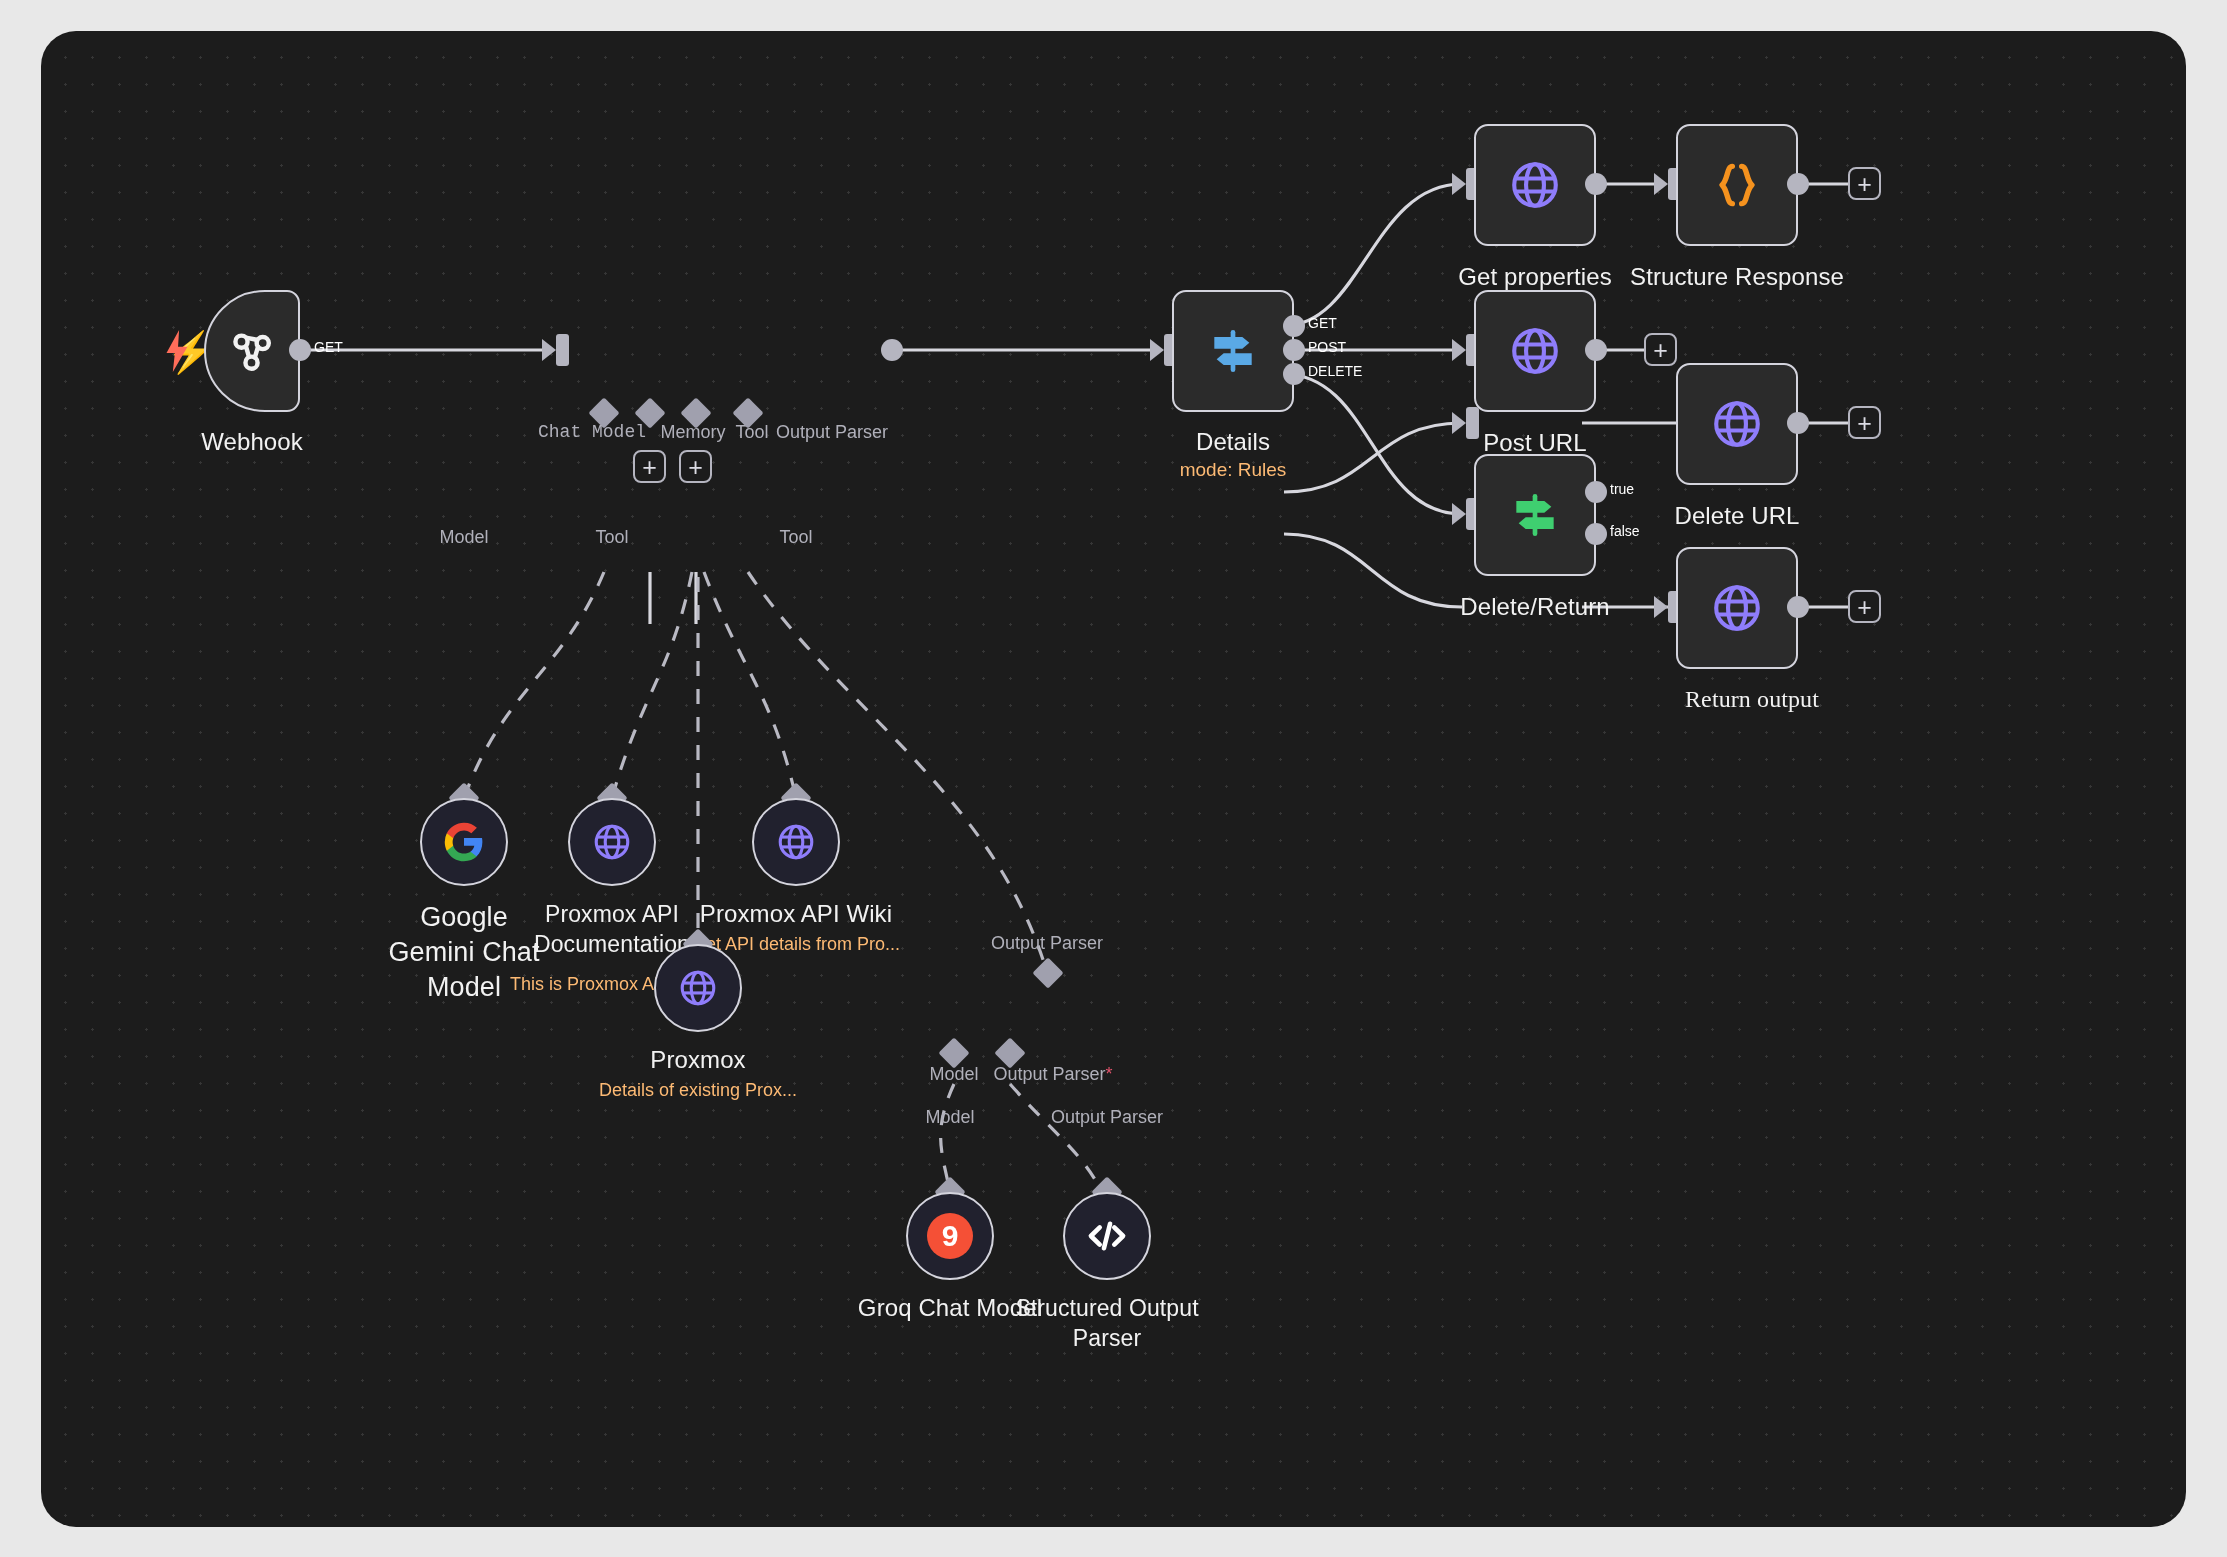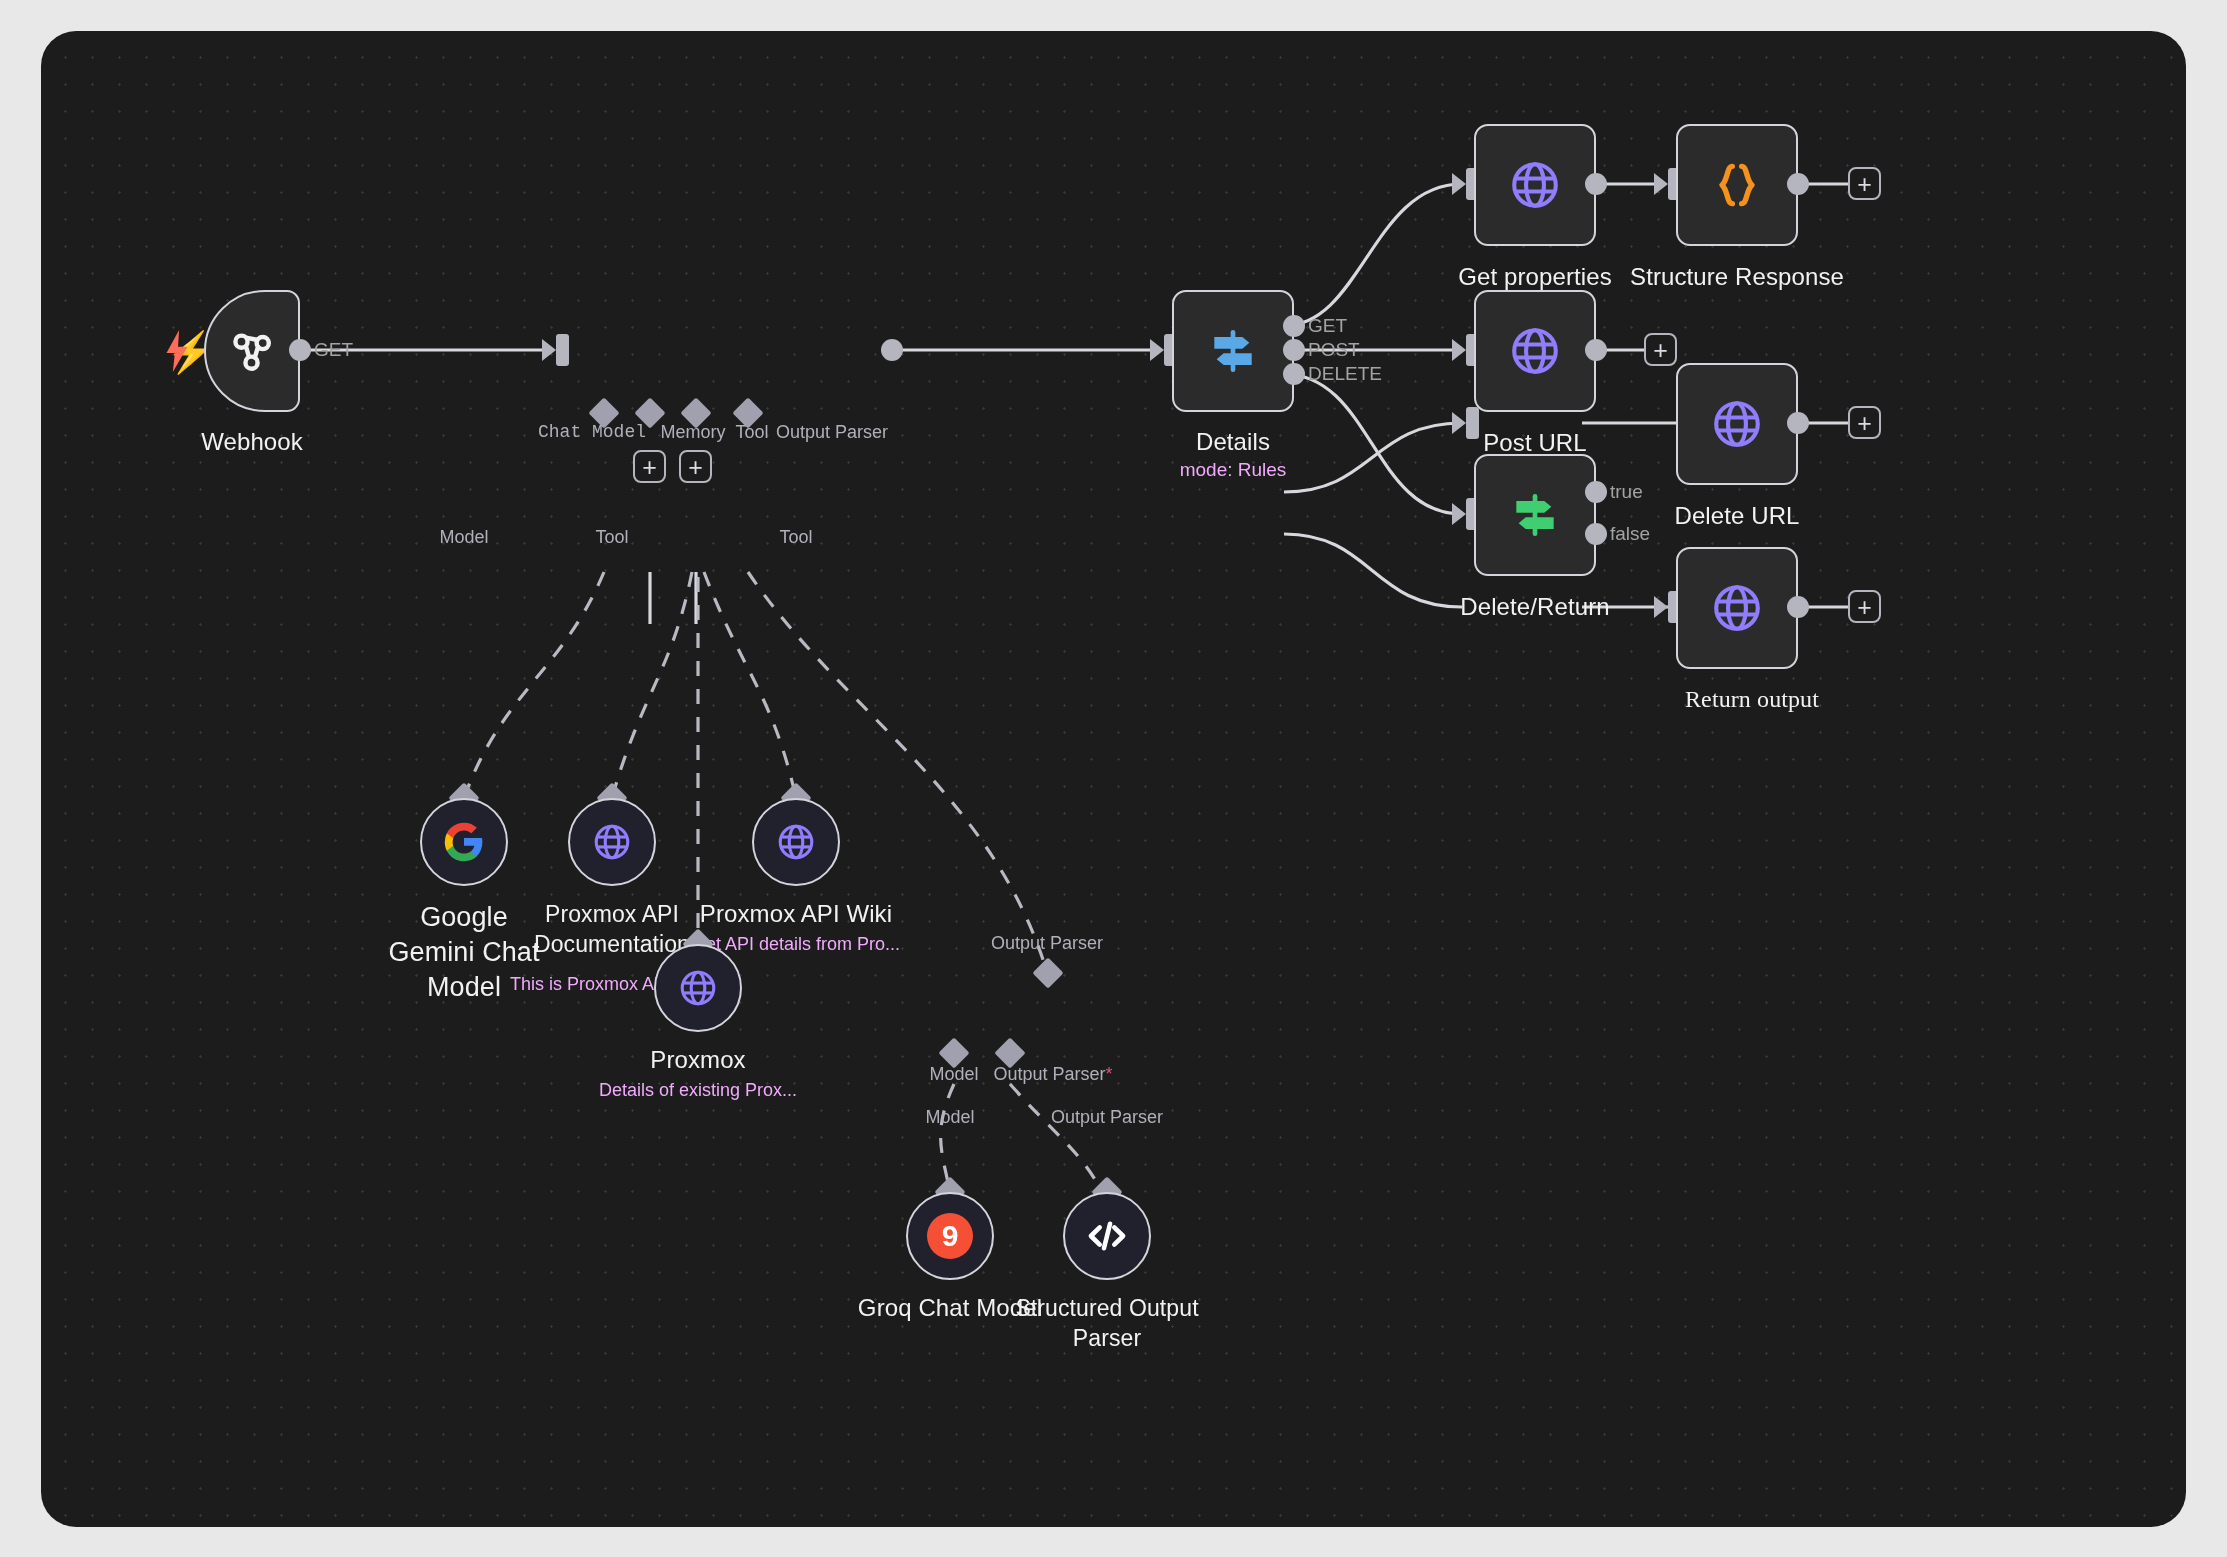--- a/index.html
+++ b/index.html
@@ -41,21 +41,21 @@
     position:absolute;
     color:#f2f2f2;
     font-size:24px;
     text-align:center;
     white-space:nowrap;
     transform:translateX(-50%);
     letter-spacing:.1px;
   }
   .nsub {
     position:absolute;
-    color:#f0abfc;
+    color:#fdba74;
     font-size:19px;
     text-align:right;
     white-space:nowrap;
     transform:translateX(-50%);
   }
   .ntitle { color:#ffffff; font-size:27px; line-height:1.25; }
   .ntitle .sub { display:block; color:#b6b6bf; font-size:21px; margin-top:2px; }
 
   
   .ncircle {
@@ -84,21 +84,21 @@
     position:absolute; width:13px; height:32px; border-radius:3px;
     background:#b5b5c0;
   }
   .in-arrow {
     position:absolute; width:0; height:0;
     border-top:11px solid transparent;
     border-bottom:11px solid transparent;
     border-left:14px solid #b5b5c0;
   }
   .port-label {
-    position:absolute; color:#a3a3a3; font-size:19px; white-space:nowrap;
+    position:absolute; color:#ffffff; font-size:14px; white-space:nowrap;
   }
   .diamond {
     position:absolute; width:22px; height:22px; background:#a0a0ae;
     transform:rotate(45deg);
     border-radius:2px;
   }
   .dlabel {
     position:absolute; color:#b0b0ba; font-size:18px; white-space:nowrap;
     transform:translateX(-50%);
   }

